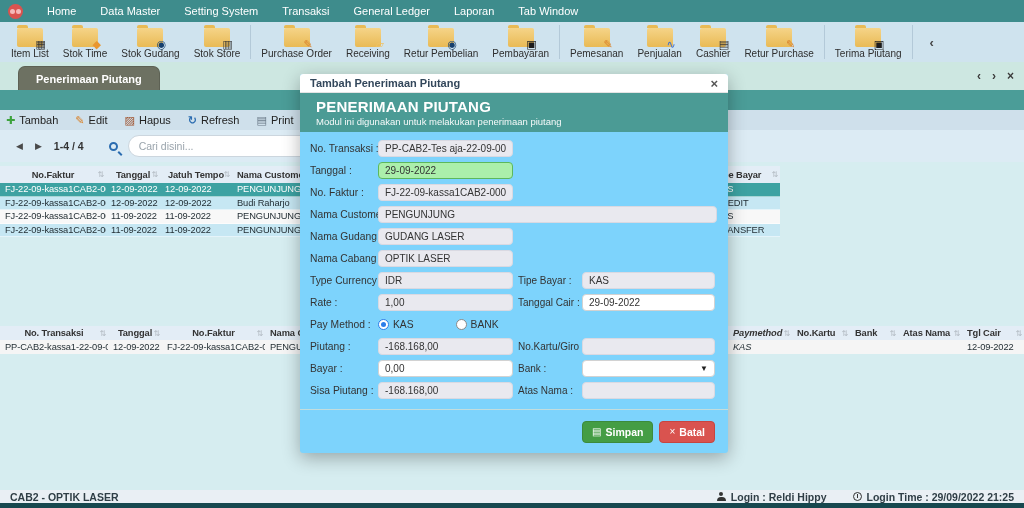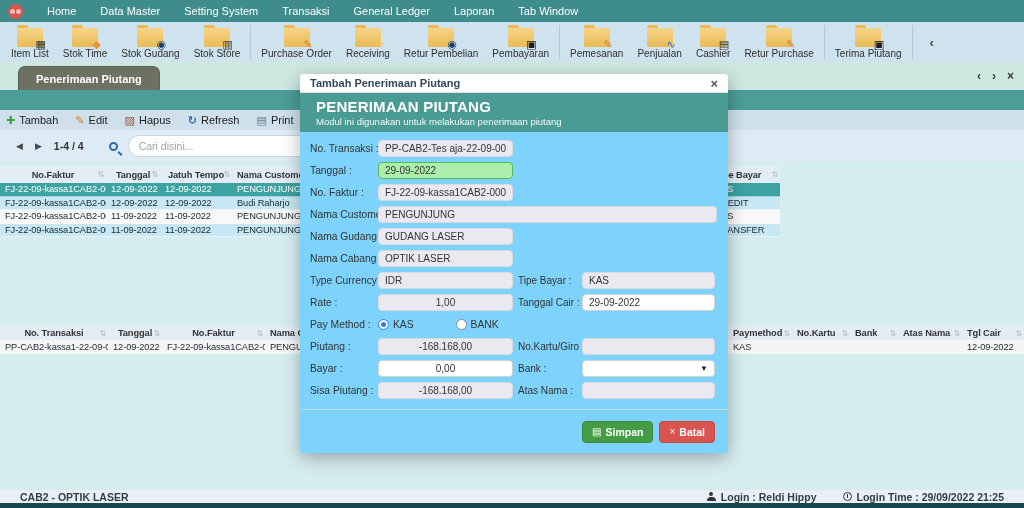--- a/index.html
+++ b/index.html
@@ -79,25 +79,25 @@
   .invoice-table .row { height:13.5px; border-bottom:1px solid rgba(255,255,255,0.55); }
   .it-c1{width:106px;} .it-c2{width:54px;} .it-c3{width:72px;} .it-c4{width:130px;} .it-c5{flex:1;} .it-c6{width:70px;}
   .row-sel { background:#3da2a2; color:#fff; }
   .row-alt { background:#c6e7f3; color:#1e2a30; }
   .row-wht { background:#f8f8f8; color:#1e2a30; }
 
   .receipt-table { top:326px; width:1024px; }
   .receipt-table .hdr { height:14px; }
   .receipt-table .row { height:14px; background:#f5f5f5; color:#1e2a30; }
   .rt-c1{width:108px;} .rt-c2{width:54px;} .rt-c3{width:103px;} .rt-c4{width:100px;} .rt-c5{flex:1;}
-  .rt-c6{width:64px;} .rt-c7{width:58px;} .rt-c8{width:48px;} .rt-c9{width:64px;} .rt-c10{width:62px;}
+  .rt-c6{width:64px;font-style:italic;} .rt-c7{width:58px;} .rt-c8{width:48px;} .rt-c9{width:64px;} .rt-c10{width:62px;}
 
   
   .status-bar { position:absolute; top:490px; left:0; width:1024px; height:13px; background:#e9eff4;
-    display:flex; align-items:center; padding:0 20px; font-size:10.5px; font-weight:bold; color:#2f3e46; }
+    display:flex; align-items:center; padding:0 10px; font-size:10.5px; font-weight:bold; color:#2f3e46; }
   .status-right { margin-left:auto; display:flex; align-items:center; gap:26px; }
   .st-item { display:flex; align-items:center; gap:5px; }
   .person-icon { width:9px; height:9px; position:relative; display:inline-block; }
   .person-icon::before { content:''; position:absolute; top:0; left:2.5px; width:4px; height:4px; border-radius:50%; background:#333; }
   .person-icon::after { content:''; position:absolute; bottom:0; left:0; width:9px; height:4px; border-radius:4px 4px 0 0; background:#333; }
   .clock-icon { width:9px; height:9px; border:1.5px solid #333; border-radius:50%; position:relative; display:inline-block; }
   .clock-icon::after { content:''; position:absolute; left:45%; top:15%; width:1.5px; height:3.5px; background:#333; }
   .bottom-strip { position:absolute; top:503px; left:0; width:1024px; height:5px; background:#17484f; }
 
   
@@ -111,21 +111,21 @@
   .modal-banner .mb-sub { font-size:9.5px; opacity:0.95; margin-top:1px; }
   .modal-body { padding:8px 10px 0 10px; }
   .frow { display:flex; align-items:center; height:17px; margin-bottom:5px; }
   .f-label { width:68px; flex-shrink:0; font-size:10.3px; color:#333; white-space:nowrap; }
   .f-label-r { width:64px; flex-shrink:0; font-size:10px; color:#333; margin-left:5px; white-space:nowrap; }
   .f-input { height:17px; border-radius:4px; border:1px solid #d9d9e2; background:#e9e9ef; font-size:10px;
     padding:0 6px; color:#333; font-family:inherit; }
   .w-s { width:135px; } .w-cust { width:339px; } .w-r { width:133px; }
   .editable { background:#fff; border-color:#d2d2d2; }
   .active-green { background:#abefab; border:1px solid #5cb85c; }
-  .num { text-align:center; }
+  .num { text-align:left; }
   .dropdown { display:flex; align-items:center; justify-content:flex-end; background:#fff; border-color:#d2d2d2; }
   .dd-arrow { font-size:8px; color:#222; }
   .radio { width:11px; height:11px; border:1px solid #8a8a8a; border-radius:50%; background:#fff; position:relative;
     display:inline-block; margin-right:4px; flex-shrink:0; }
   .radio.checked { border-color:#2b7de9; }
   .radio.checked::after { content:''; position:absolute; left:2px; top:2px; width:5px; height:5px; border-radius:50%; background:#2b7de9; }
   .radio-label { font-size:10.3px; color:#333; margin-right:42px; }
   .modal-footer { position:absolute; bottom:0; left:0; right:0; height:44px; border-top:1px solid #c3dddd;
     display:flex; align-items:center; justify-content:flex-end; gap:6px; padding:0 13px; }
   .btn { height:22px; border-radius:4px; color:#fff; font-size:10.5px; font-weight:bold; display:flex;

